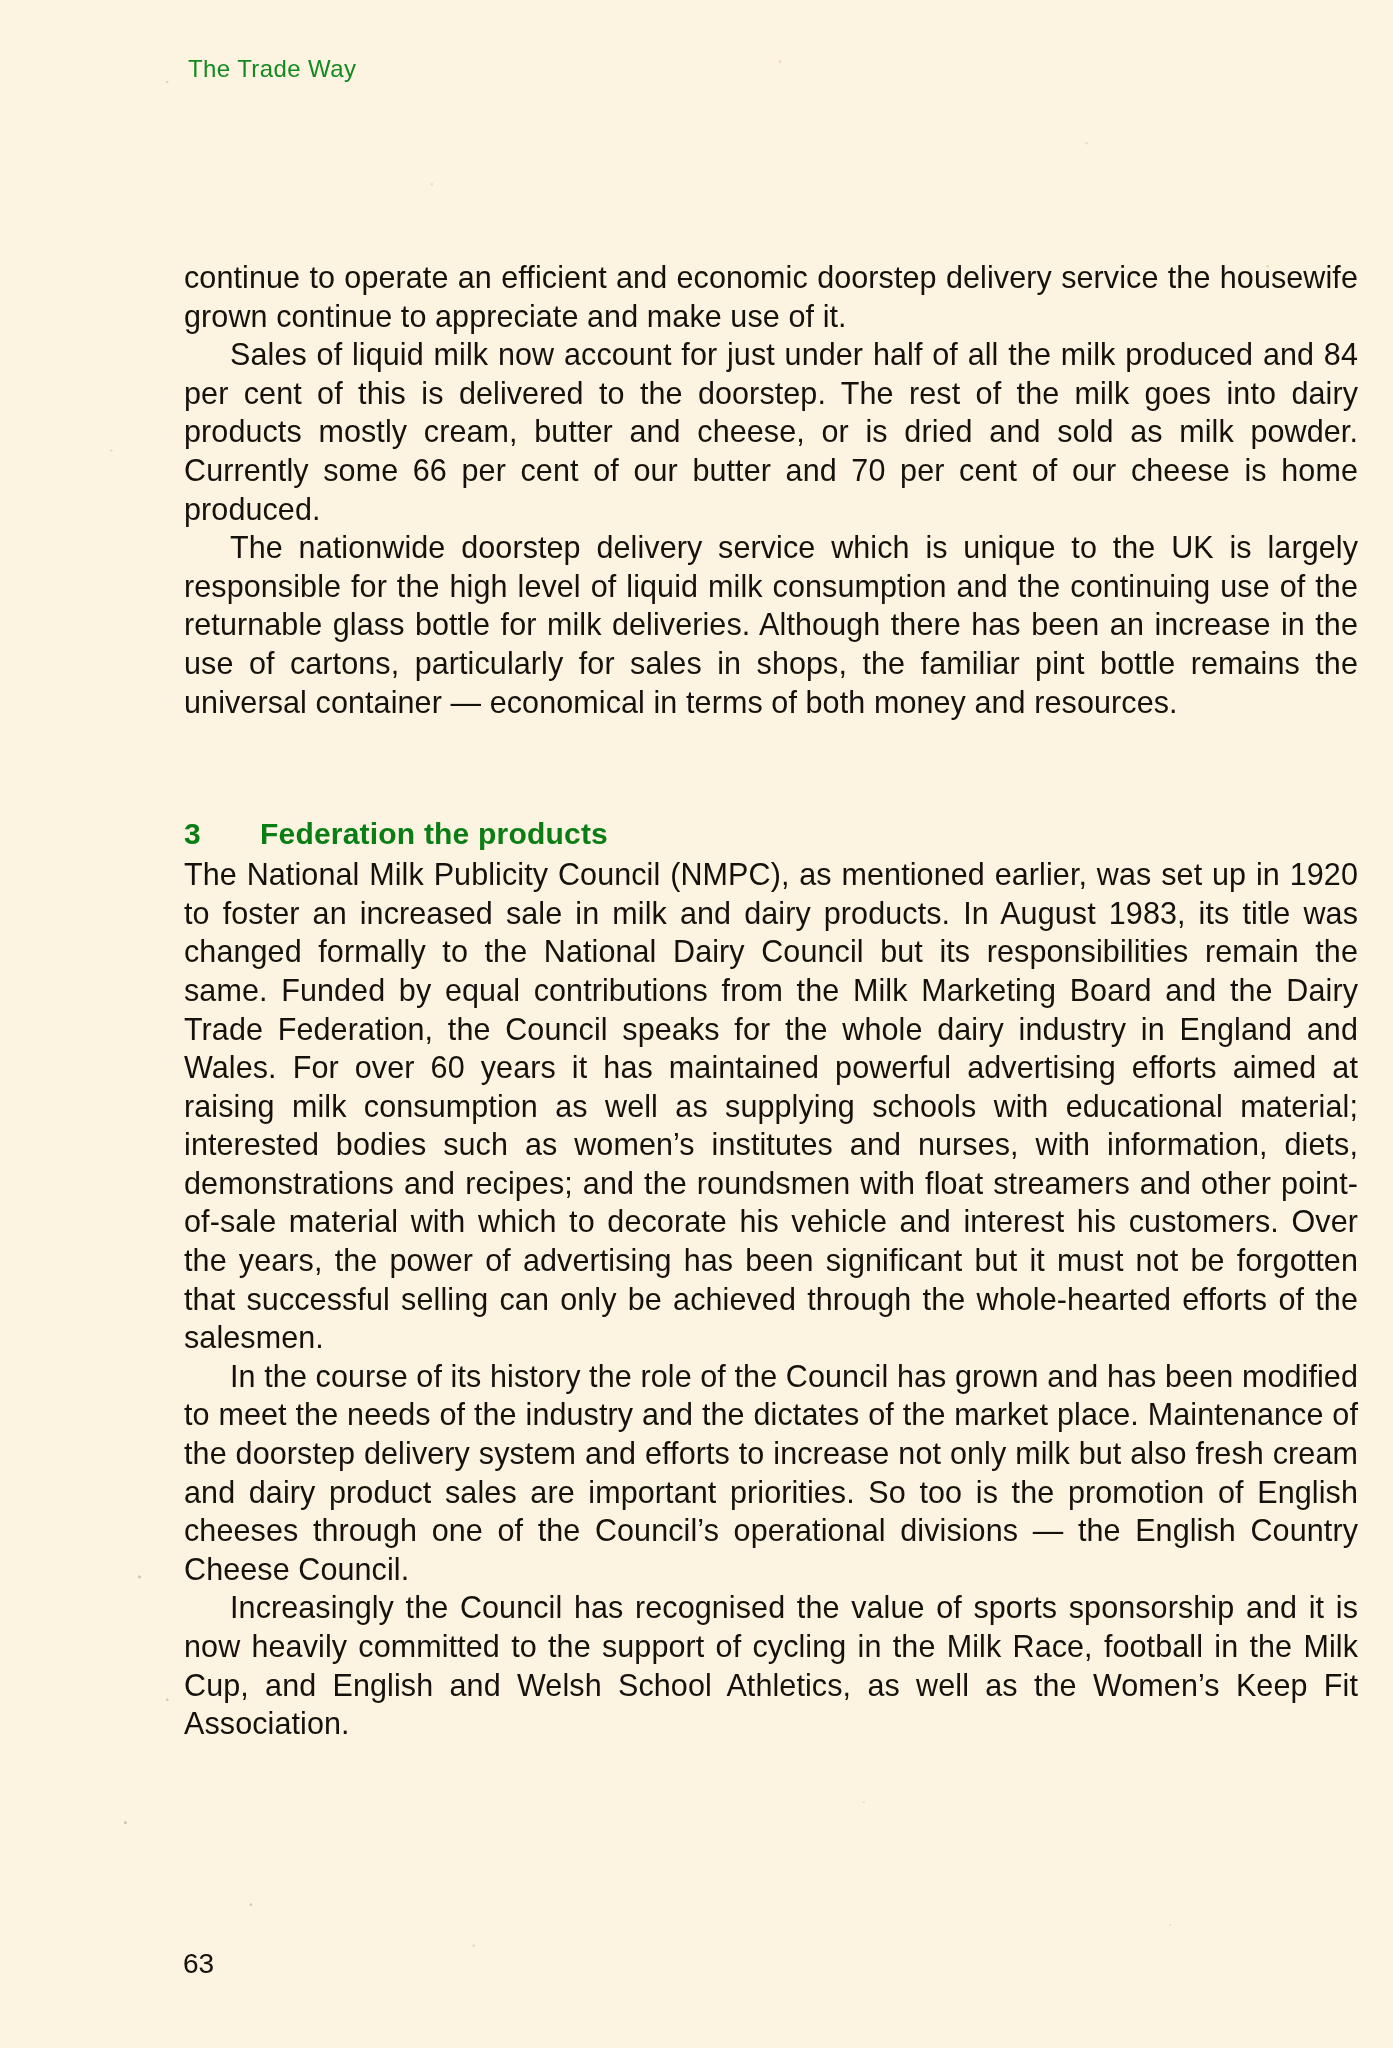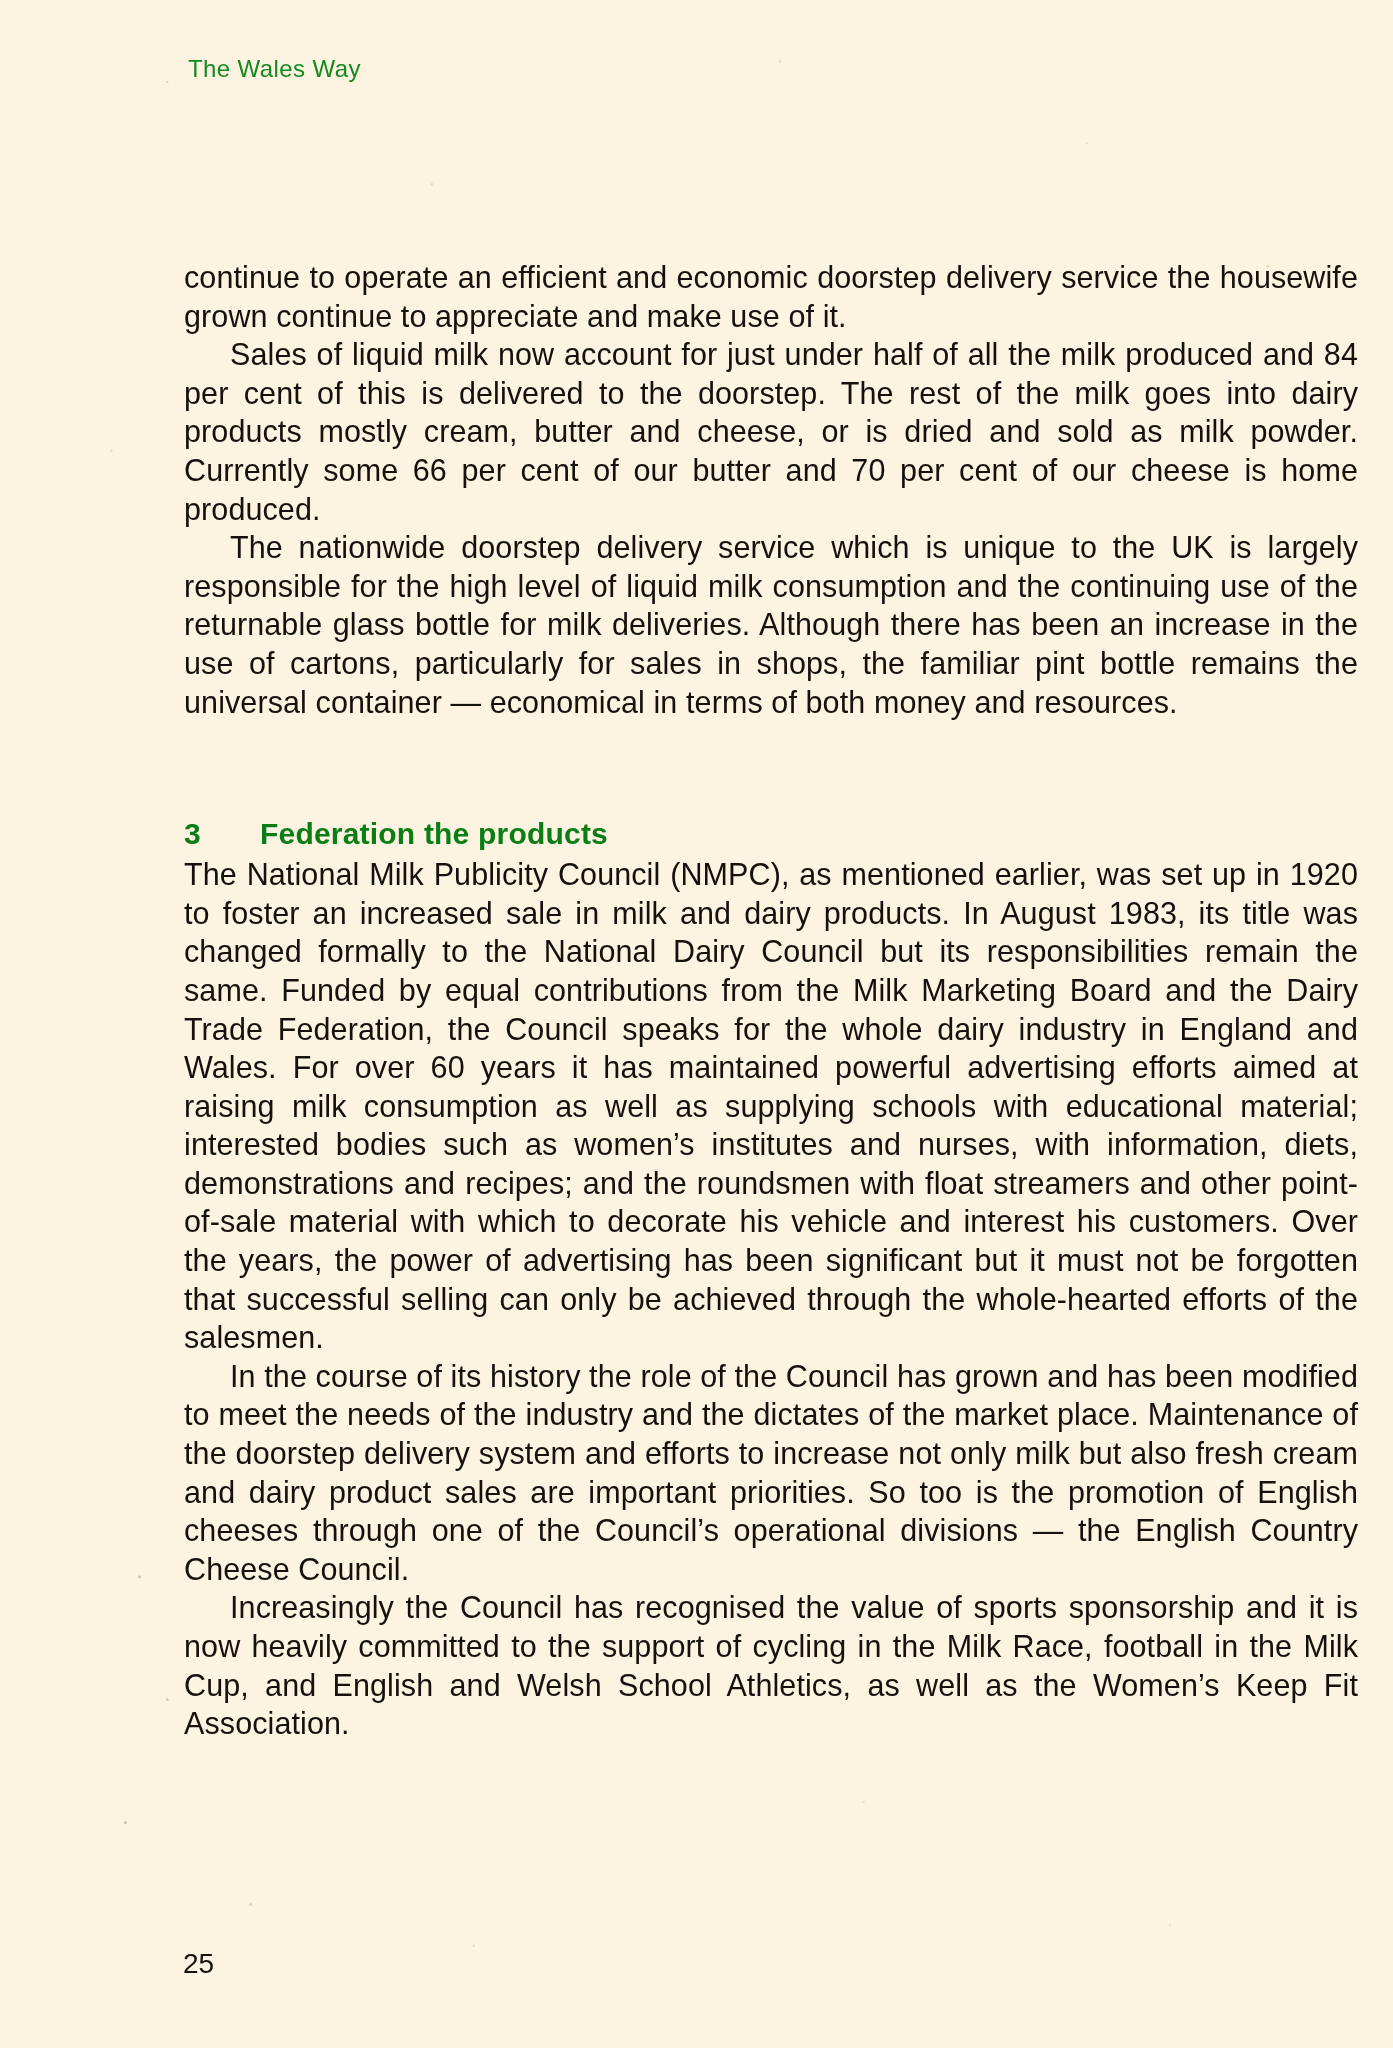--- a/index.html
+++ b/index.html
@@ -104,21 +104,21 @@
     color: #15110c;
   }
 </style>
 </head>
 <body>
 
 <div class="page">
 
   <div class="speckle"></div>
 
-  <div class="running-head">The Wales Way</div>
+  <div class="running-head">The Trade Way</div>
 
   <div class="column">
 
     <p class="body">continue to operate an efficient and economic doorstep delivery service the housewife grown continue to appreciate and make use of it.</p>
 
     <p class="body indent">Sales of liquid milk now account for just under half of all the milk produced and 84 per cent of this is delivered to the doorstep. The rest of the milk goes into dairy products mostly cream, butter and cheese, or is dried and sold as milk powder. Currently some 66 per cent of our butter and 70 per cent of our cheese is home produced.</p>
 
     <p class="body indent">The nationwide doorstep delivery service which is unique to the UK is largely responsible for the high level of liquid milk consumption and the continuing use of the returnable glass bottle for milk deliveries. Although there has been an increase in the use of cartons, particularly for sales in shops, the familiar pint bottle remains the universal container — economical in terms of both money and resources.</p>
 
     <div class="section-head">
@@ -127,15 +127,15 @@
     </div>
 
     <p class="body">The National Milk Publicity Council (NMPC), as mentioned earlier, was set up in 1920 to foster an increased sale in milk and dairy products. In August 1983, its title was changed formally to the National Dairy Council but its responsibilities remain the same. Funded by equal contributions from the Milk Marketing Board and the Dairy Trade Federation, the Council speaks for the whole dairy industry in England and Wales. For over 60 years it has maintained powerful advertising efforts aimed at raising milk consumption as well as supplying schools with educational material; interested bodies such as women’s institutes and nurses, with information, diets, demonstrations and recipes; and the roundsmen with float streamers and other point-of-sale material with which to decorate his vehicle and interest his customers. Over the years, the power of advertising has been significant but it must not be forgotten that successful selling can only be achieved through the whole-hearted efforts of the salesmen.</p>
 
     <p class="body indent">In the course of its history the role of the Council has grown and has been modified to meet the needs of the industry and the dictates of the market place. Maintenance of the doorstep delivery system and efforts to increase not only milk but also fresh cream and dairy product sales are important priorities. So too is the promotion of English cheeses through one of the Council’s operational divisions — the English Country Cheese Council.</p>
 
     <p class="body indent">Increasingly the Council has recognised the value of sports sponsorship and it is now heavily committed to the support of cycling in the Milk Race, football in the Milk Cup, and English and Welsh School Athletics, as well as the Women’s Keep Fit Association.</p>
 
   </div>
 
-  <div class="folio">25</div>
+  <div class="folio">63</div>
 
 </div>
 
 </body></html>

